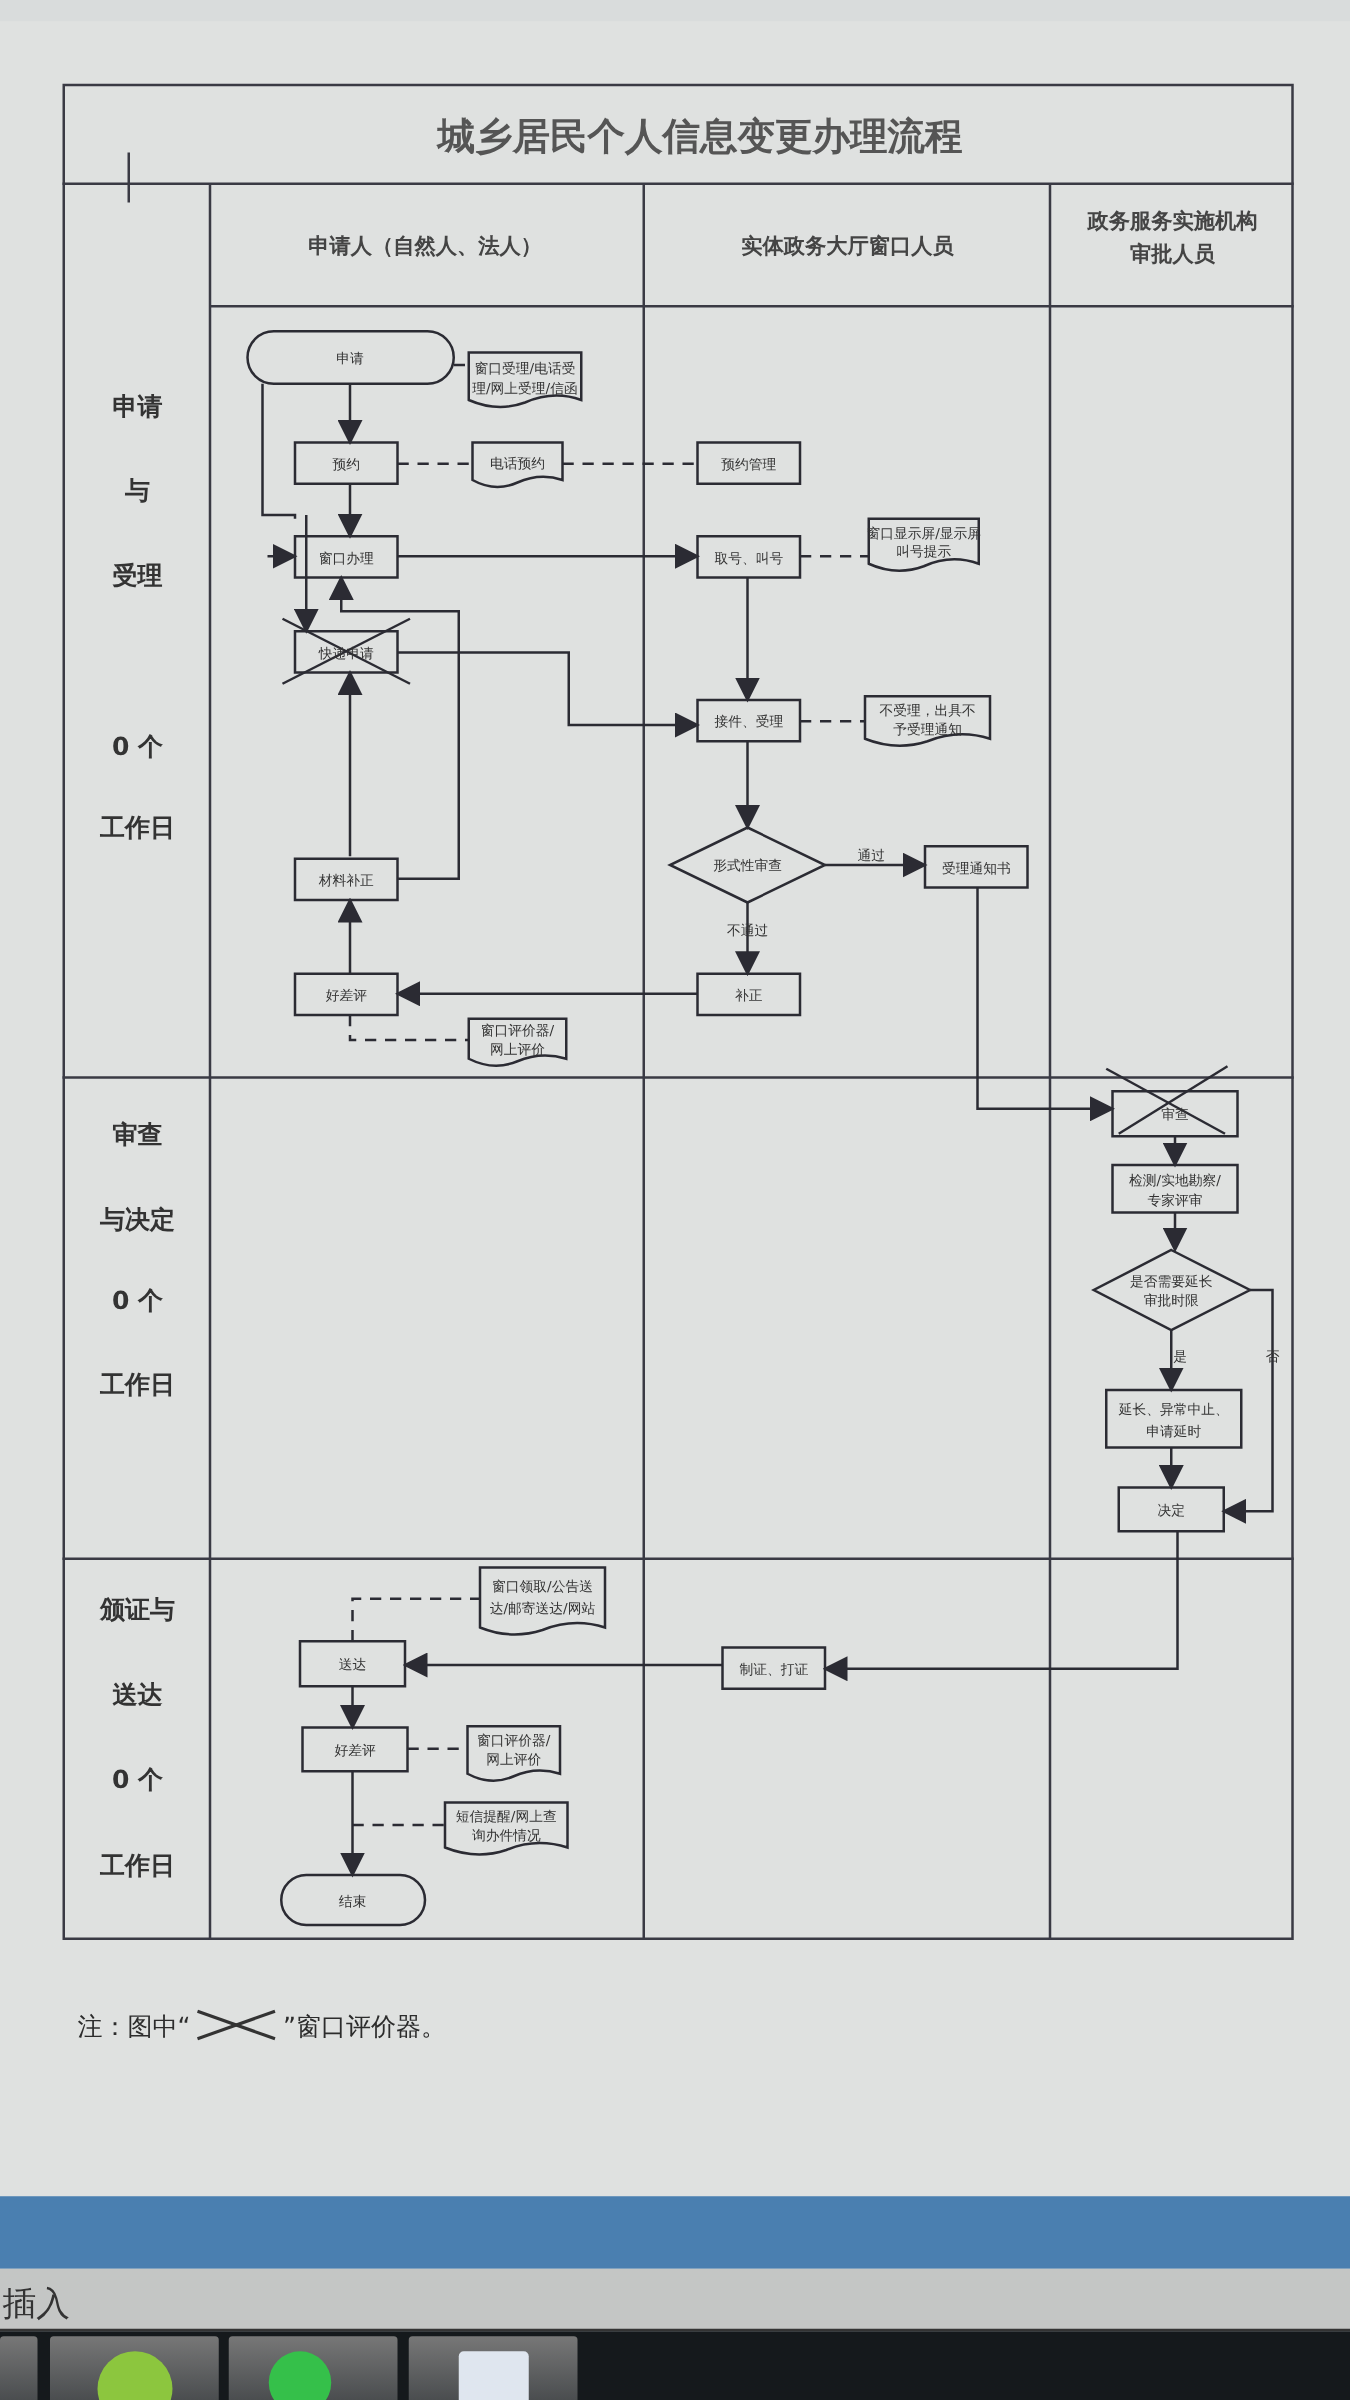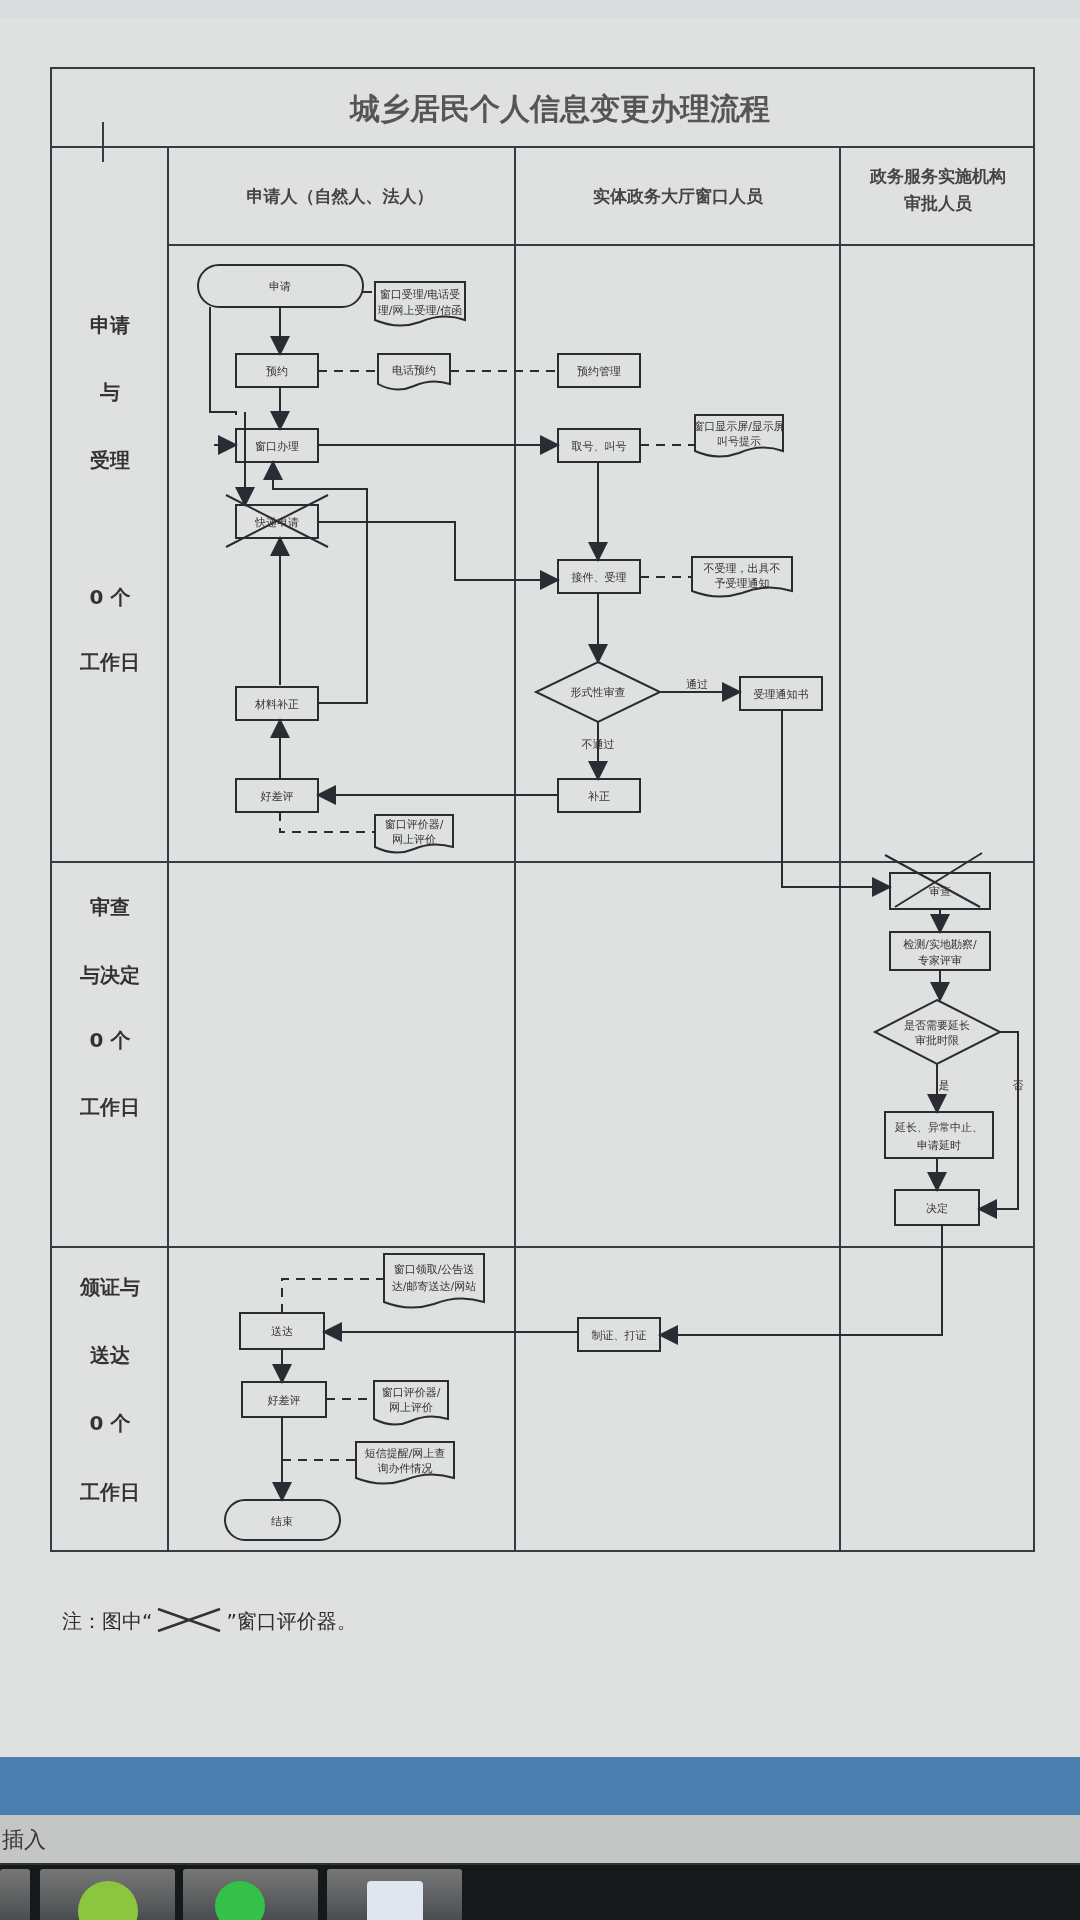--- a/index.html
+++ b/index.html
@@ -12,21 +12,21 @@
   svg text { font-family:"DejaVu Sans", sans-serif; fill:#333; }
   .title { font-size:30px; font-weight:bold; fill:#555; }
   .hdr { font-size:17px; font-weight:bold; fill:#444; }
   .stage { font-size:20px; font-weight:bold; fill:#333; }
   .box-t { font-size:11px; fill:#333; }
   .note { position:absolute; left:62px; top:1588px; font-size:20px; color:#2c2c2c; display:flex; align-items:flex-end; }
   .note .cross { width:70px; height:30px; margin:0 2px; }
   .bluebar { position:absolute; left:0; top:1757px; width:1080px; height:58px; background:#4a7fb0; }
   .statusbar { position:absolute; left:0; top:1815px; width:1080px; height:50px; background:#c4c6c5;
                border-bottom:2px solid #333; box-sizing:border-box; }
-  .statusbar span { position:absolute; left:2px; top:10px; font-size:22px; color:#333; }
+  .statusbar span { position:absolute; left:2px; top:10px; font-size:27px; color:#333; }
   .taskbar { position:absolute; left:0; top:1865px; width:1080px; height:55px; background:#15191c; }
   .tb-btn { position:absolute; top:4px; height:51px; background:linear-gradient(#777,#4a4d4f); border-radius:3px 3px 0 0; }
   .tb-icon { position:absolute; left:50%; top:12px; transform:translateX(-50%); width:60px; height:60px; border-radius:50%; }
 </style>
 </head>
 <body>
 
 <div class="page">
   <div class="doc-table"></div>
 

